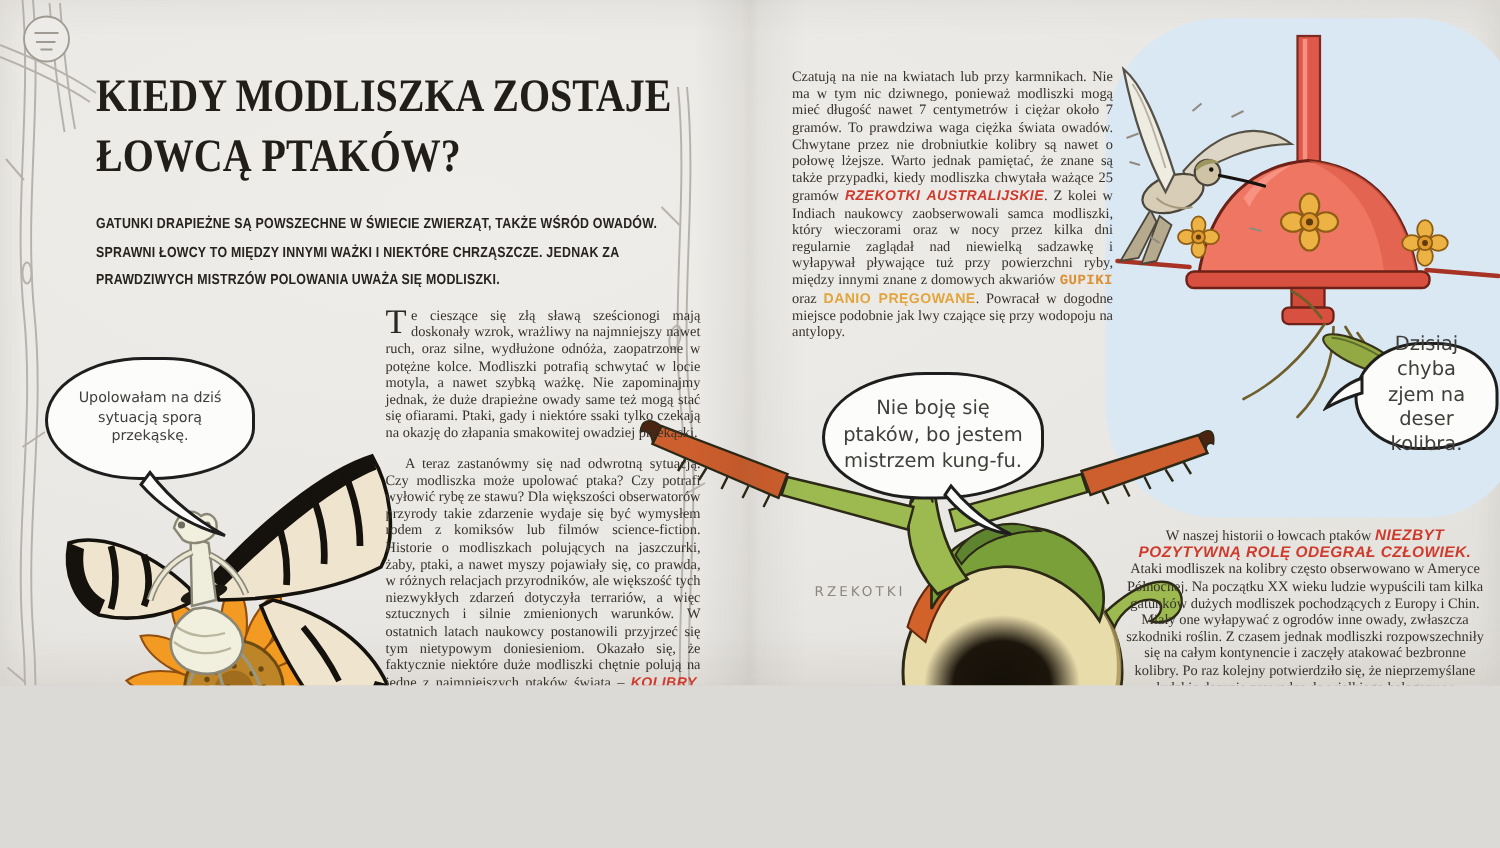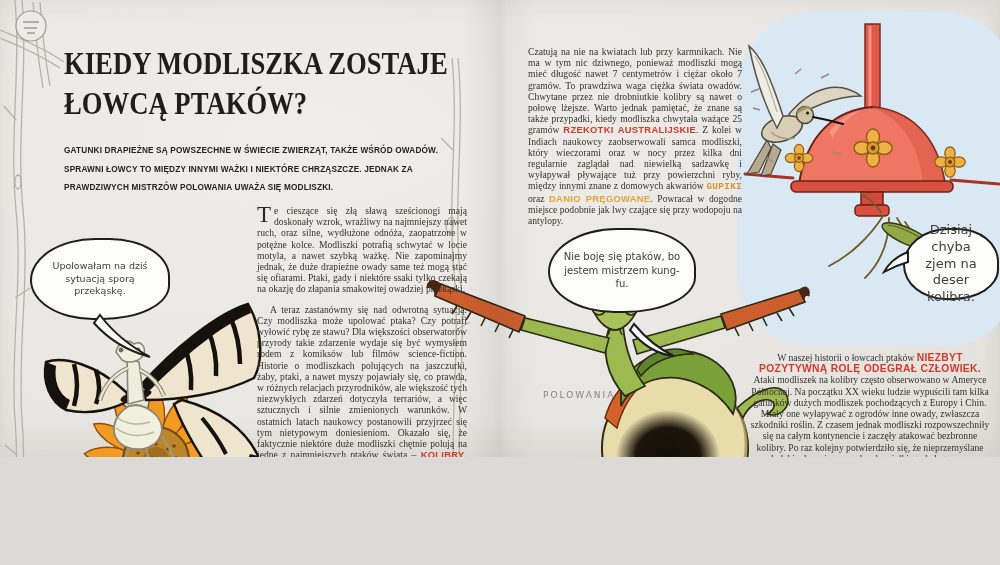--- a/index.html
+++ b/index.html
@@ -26,33 +26,33 @@
   .lead div{white-space:nowrap;}
   
   .bodycol{color:#37322b;font-size:9.6px;line-height:11.2px;text-align:justify;}
   .col-left{left:257px;top:205px;width:210px;}
   .col-rtop{left:528px;top:46px;width:214px;}
   .col-rbottom{left:750px;top:352px;width:240px;text-align:center;}
   .bodycol p{margin:0;}
   .bodycol p + p{margin-top:9px;text-indent:13px;}
   .dropcap{float:left;font-size:23px;line-height:19px;padding-right:3px;font-family:"Liberation Serif",serif;color:#2b2721;}
   .accent{font-family:"Liberation Sans", sans-serif;font-weight:bold;font-size:9.4px;letter-spacing:.3px;}
-  .acc-red{color:#cf3a2c;}
+  .acc-red{color:#cf3a2c;font-style:italic;}
   .acc-orange{color:#dd8f33;font-family:Liberation Mono, monospace;}
   .acc-amber{color:#e2a43c;}
   .acc-big{font-size:10.3px;}
   
   .bubble{
     background:#fcfcfa;border:2px solid #1e1e1e;
     border-radius:50% 46% 52% 48% / 55% 50% 45% 52%;
     display:flex;align-items:center;justify-content:center;text-align:center;
     font-family:"DejaVu Sans", sans-serif;color:#403e3a;padding:6px 12px;box-sizing:border-box;
   }
   .bubble1{left:30px;top:238px;width:140px;height:82px;font-size:9.5px;line-height:1.3;}
-  .bubble2{left:548px;top:228px;width:148px;height:85px;font-size:10px;line-height:1.35;}
+  .bubble2{left:548px;top:248px;width:148px;height:85px;font-size:13px;line-height:1.35;}
   .bubble3{left:903px;top:228px;width:96px;height:72px;font-size:13px;line-height:1.3;}
   .tail{position:absolute;}
   
   .modliszka-label{left:543px;top:390px;font-family:"DejaVu Sans", sans-serif;font-size:9px;letter-spacing:2px;color:#8b867e;}
   .pagenum{
     width:17px;height:17px;background:#14110e;color:#f3efe6;border-radius:50%;
     display:flex;align-items:center;justify-content:center;
     font-family:"Liberation Sans", sans-serif;font-weight:normal;font-size:11px;
   }
   .pn-left{left:244px;top:535px;}
@@ -318,21 +318,21 @@
   </div>
 
   <div class="abs bodycol col-rtop">
     <p><span>Czatują na nie na kwiatach lub przy karmnikach. Nie ma w tym nic dziwnego, ponieważ modliszki mogą mieć długość nawet 7 centymetrów i ciężar około 7 gramów. To prawdziwa waga ciężka świata owadów. Chwytane przez nie drobniutkie kolibry są nawet o połowę lżejsze. Warto jednak pamiętać, że znane są także przypadki, kiedy modliszka chwytała ważące 25 gramów </span><span class="accent acc-red">RZEKOTKI AUSTRALIJSKIE</span><span>. Z kolei w Indiach naukowcy zaobserwowali samca modliszki, który wieczorami oraz w nocy przez kilka dni regularnie zaglądał nad niewielką sadzawkę i wyłapywał pływające tuż przy powierzchni ryby, między innymi znane z domowych akwariów </span><span class="accent acc-orange">GUPIKI</span><span> oraz </span><span class="accent acc-amber">DANIO PRĘGOWANE</span><span>. Powracał w dogodne miejsce podobnie jak lwy czające się przy wodopoju na antylopy.</span></p>
   </div>
 
   <div class="abs bodycol col-rbottom">
     <p><span>W naszej historii o łowcach ptaków </span><span class="accent acc-red acc-big">NIEZBYT POZYTYWNĄ ROLĘ ODEGRAŁ CZŁOWIEK.</span><span> Ataki modliszek na kolibry często obserwowano w Ameryce Północnej. Na początku XX wieku ludzie wypuścili tam kilka gatunków dużych modliszek pochodzących z Europy i Chin. Miały one wyłapywać z ogrodów inne owady, zwłaszcza szkodniki roślin. Z czasem jednak modliszki rozpowszechniły się na całym kontynencie i zaczęły atakować bezbronne kolibry. Po raz kolejny potwierdziło się, że nieprzemyślane ludzkie decyzje prowadzą do wielkiego bałaganu w przyrodzie.</span></p>
   </div>
 
-  <div class="abs modliszka-label">POLOWANIA</div>
+  <div class="abs modliszka-label">RZEKOTKI</div>
 
   <div class="abs bubble bubble1">
     <span>Upolowałam na dziś sytuacją sporą przekąskę.</span>
   </div>
   <svg class="tail" style="left:92px;top:313px" width="62" height="48" viewBox="0 0 62 48">
     <path d="M8,2 C20,18 36,32 58,44 C36,38 16,26 2,10 Z" fill="#fcfcfa" stroke="#1e1e1e" stroke-width="2"></path>
   </svg>
 
   <div class="abs bubble bubble2">
     <span>Nie boję się ptaków, bo jestem mistrzem kung-fu.</span>

